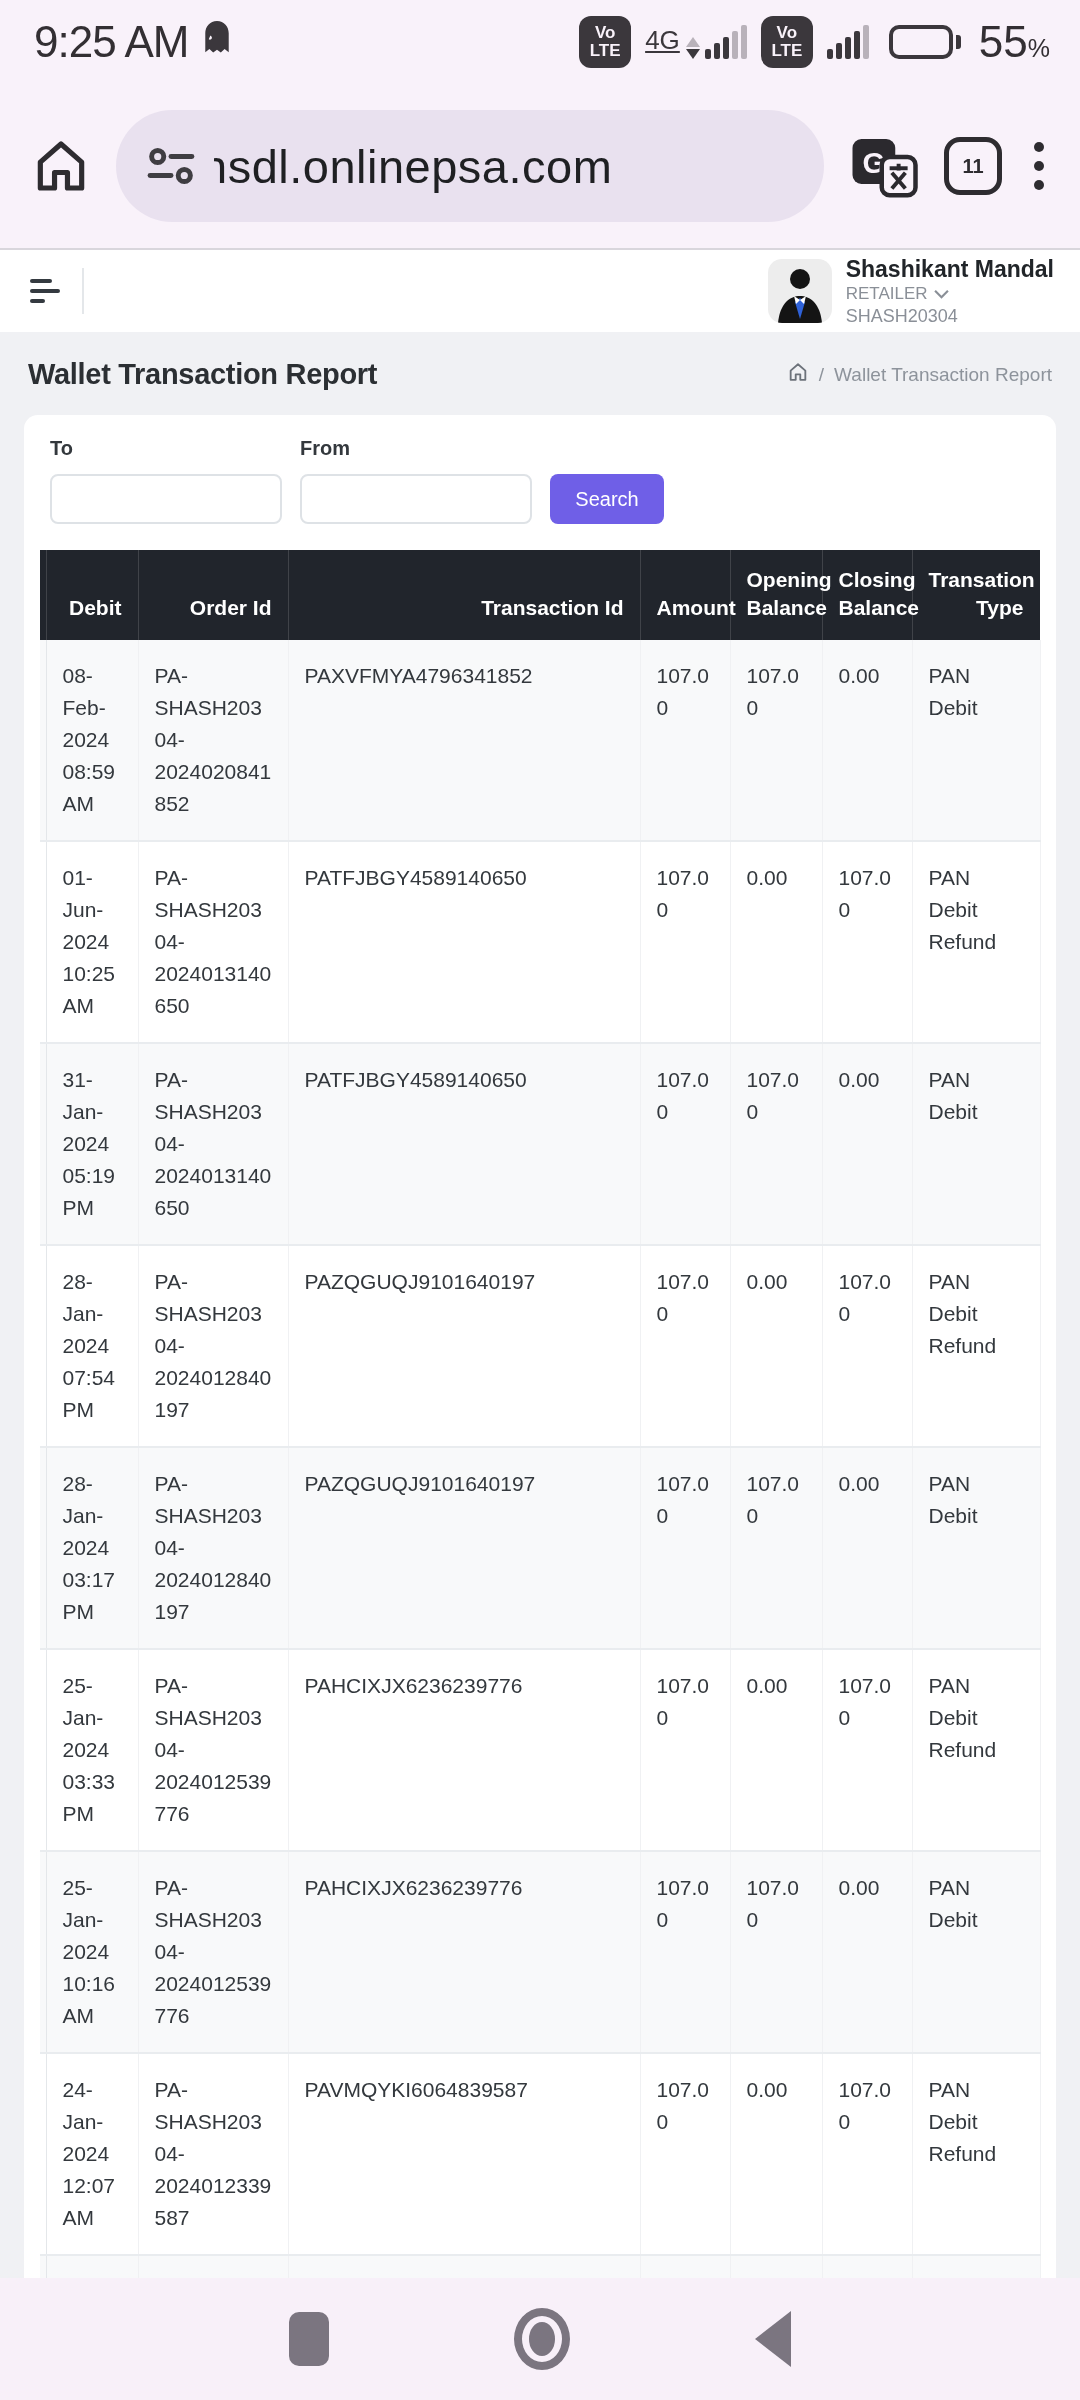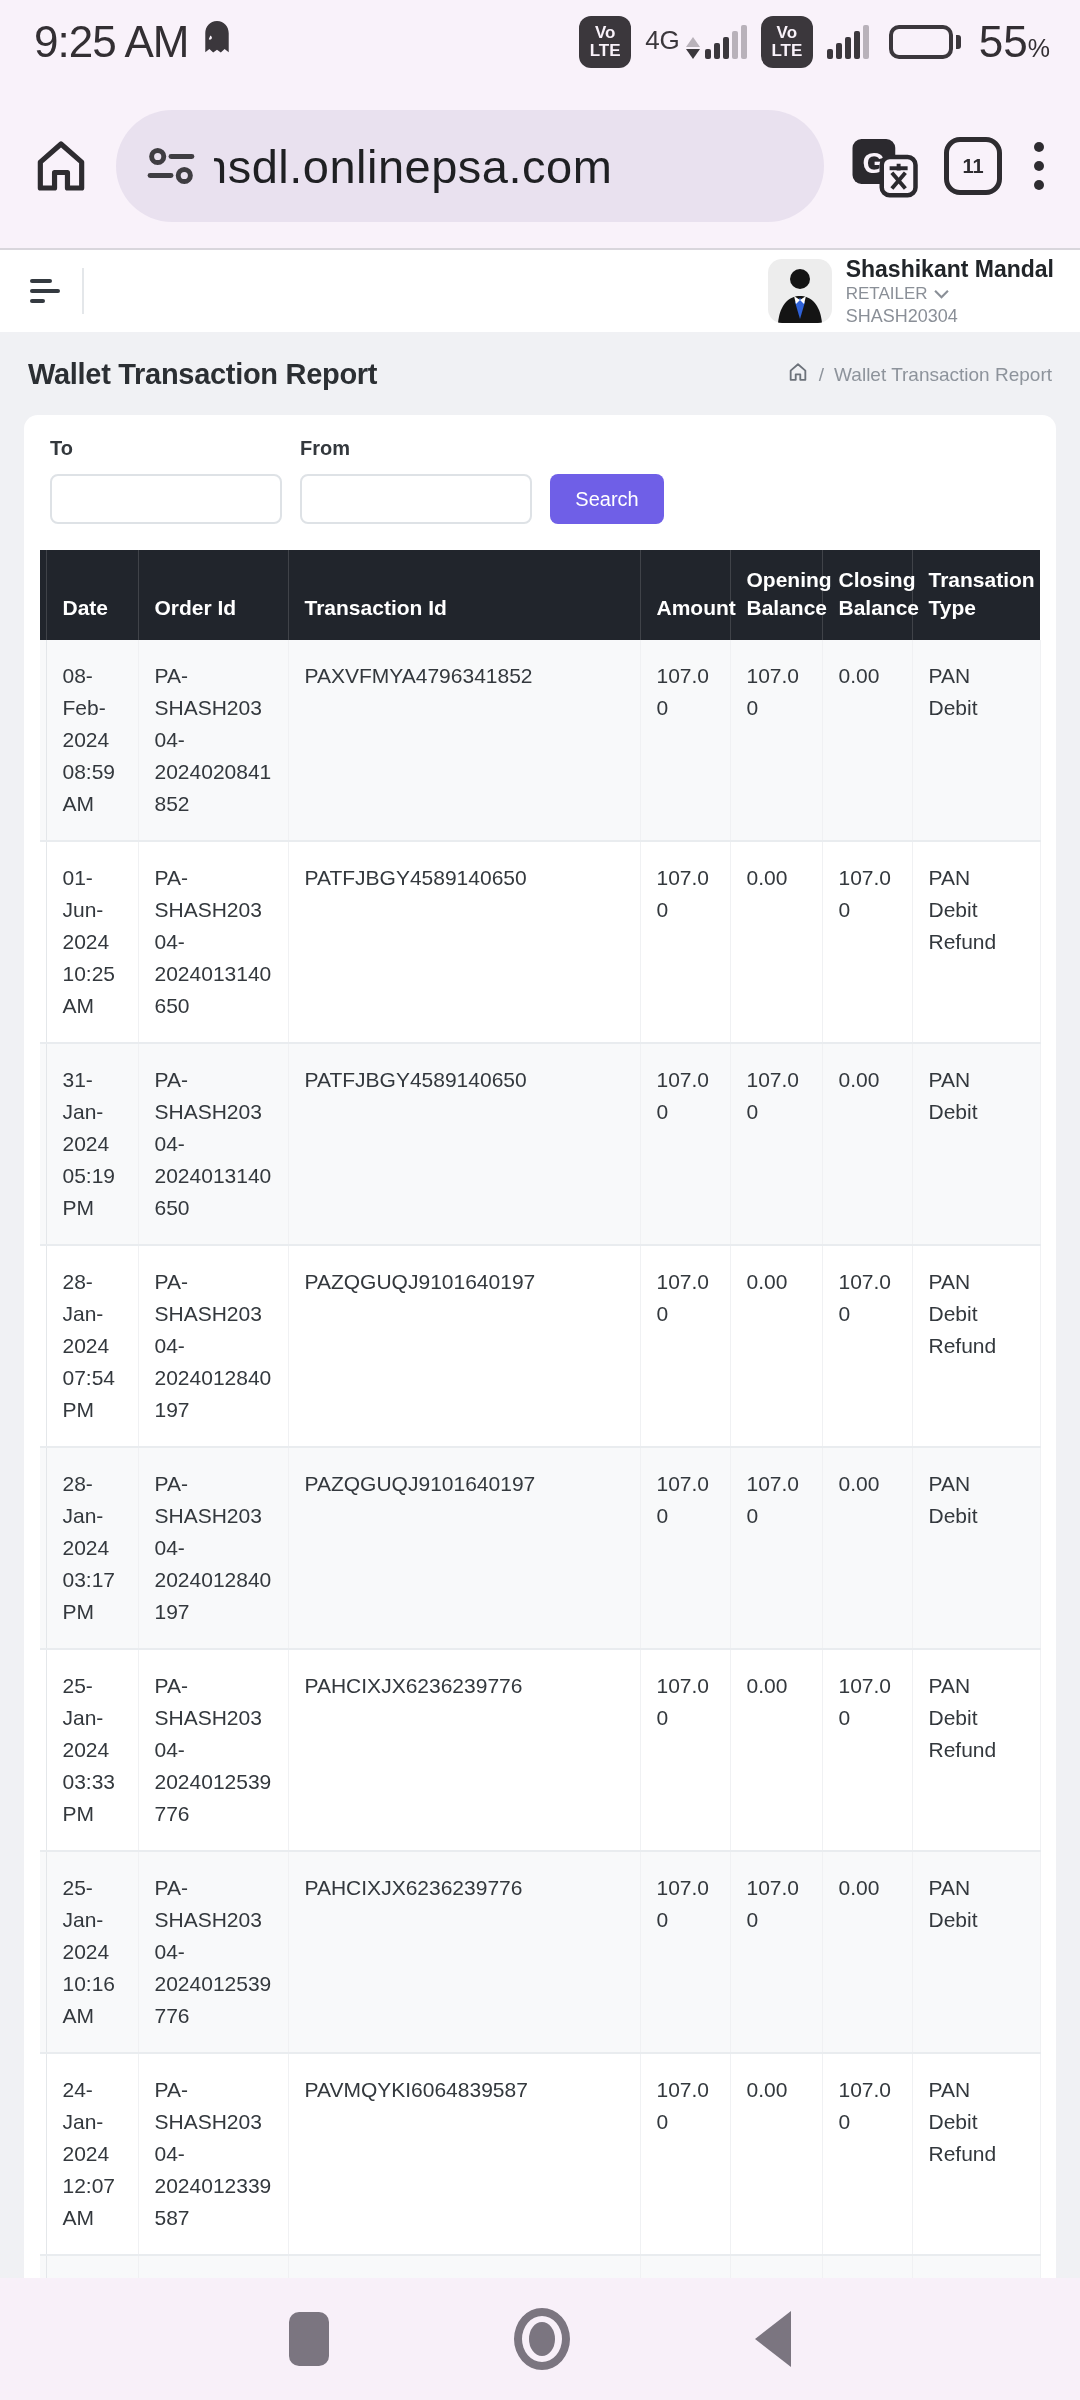--- a/index.html
+++ b/index.html
@@ -6,21 +6,21 @@
   html,body { width:1080px; height:2400px; overflow:hidden; }
   body { font-family:"Liberation Sans", sans-serif; background:#f0f1f4; position:relative; }
 
   
   .statusbar { height:84px; background:#f9f2fa; display:flex; align-items:center; justify-content:space-between; padding:0 30px 0 34px; }
   .sb-left { display:flex; align-items:center; gap:10px; }
   .sb-time { font-size:44px; color:#332f33; font-weight:500; letter-spacing:-1px; }
   .sb-right { display:flex; align-items:center; gap:14px; }
   .volte { width:52px; height:52px; background:#3b373c; border-radius:12px; color:#f9f2fa; display:flex; flex-direction:column; align-items:center; justify-content:center; font-size:17px; font-weight:bold; line-height:18px; }
   .netcluster { display:flex; align-items:flex-end; gap:4px; }
-  .net4g { font-size:26px; color:#3b373c; margin-right:2px; align-self:flex-start; }
+  .net4g { font-size:26px; color:#3b373c; margin-right:2px; align-self:flex-start;text-decoration:underline; }
   .bars { display:flex; align-items:flex-end; gap:3px; }
   .bar { width:6px; border-radius:2px; background:#b9b2ba; }
   .bar.on { background:#3b373c; }
   .arrows { display:flex; flex-direction:column; gap:2px; margin-right:1px; }
   .arr-up { width:0; height:0; border-left:7px solid transparent; border-right:7px solid transparent; border-bottom:10px solid #b9b2ba; }
   .arr-dn { width:0; height:0; border-left:7px solid transparent; border-right:7px solid transparent; border-top:10px solid #3b373c; }
   .battery { display:flex; align-items:center; gap:3px; margin-left:6px; }
   .batt-body { width:64px; height:34px; border:4px solid #3b373c; border-radius:10px; padding:3px; }
   .batt-fill { height:100%; width:55%; background:#3b373c; border-radius:5px; }
   .batt-nub { width:5px; height:14px; background:#3b373c; border-radius:0 3px 3px 0; }
@@ -65,21 +65,21 @@
   .filter-row { display:flex; align-items:flex-end; gap:18px; padding:0 10px; }
   .fgroup { display:flex; flex-direction:column; gap:14px; }
   .flabel { font-size:20px; font-weight:bold; color:#33383d; }
   .finput { width:232px; height:50px; border:2px solid #dee2e6; border-radius:8px; background:#fff; font-size:20px; padding:0 14px; color:#212529; }
   .search-btn { height:50px; width:114px; background:#6f5fe7; color:#ffffff; border:none; border-radius:8px; font-size:20px; font-family:"Liberation Sans",sans-serif; }
 
   
   table { border-collapse:collapse; table-layout:fixed; width:1000px; margin-top:26px; }
   col.c-strip{width:6px;} col.c-date{width:92px;} col.c-order{width:150px;} col.c-txn{width:352px;}
   col.c-amt{width:90px;} col.c-open{width:92px;} col.c-close{width:90px;} col.c-type{width:128px;}
-  thead th { background:#21252c; color:#ffffff; font-size:21px; font-weight:bold; text-align:left; vertical-align:bottom; padding:16px 16px 18px 16px; line-height:28px; border-right:1px solid rgba(255,255,255,0.14); }
+  thead th { background:#21252c; color:#ffffff; font-size:21px; font-weight:bold; text-align:right; vertical-align:bottom; padding:16px 16px 18px 16px; line-height:28px; border-right:1px solid rgba(255,255,255,0.14); }
   thead th.strip { padding:0; }
   tbody td { font-size:21px; color:#33383d; vertical-align:top; padding:20px 16px; line-height:32px; white-space:pre-line; word-break:break-word; border-bottom:2px solid #e9ecef; border-right:1px solid #f0f1f3; }
   tbody td.strip { padding:0; border-right:1px solid #e4e7ea; }
   tbody tr:nth-child(odd) { background:#f8f9fa; }
   tbody tr:nth-child(even) { background:#ffffff; }
 
   
   .navbar { position:absolute; left:0; bottom:0; width:1080px; height:122px; background:#f8f0f9; display:flex; align-items:center; justify-content:center; gap:185px; }
   .nav-recents { width:40px; height:54px; background:#7b7580; border-radius:10px; }
   .nav-home { width:56px; height:62px; border:8px solid #7b7580; border-radius:50%; display:flex; align-items:center; justify-content:center; }
@@ -243,21 +243,21 @@
         <col class="c-order">
         <col class="c-txn">
       <col class="c-amt">
         <col class="c-open">
         <col class="c-close">
         <col class="c-type">
     </colgroup>
     <thead>
       <tr>
         <th class="strip"></th>
-        <th>Date</th>
+        <th>Debit</th>
         <th>Order Id</th>
         <th>Transaction Id</th>
         <th>Amount</th>
         <th>Opening Balance</th>
         <th>Closing Balance</th>
         <th>Transation Type</th>
       </tr>
     </thead>
     <tbody>
   <tr>

